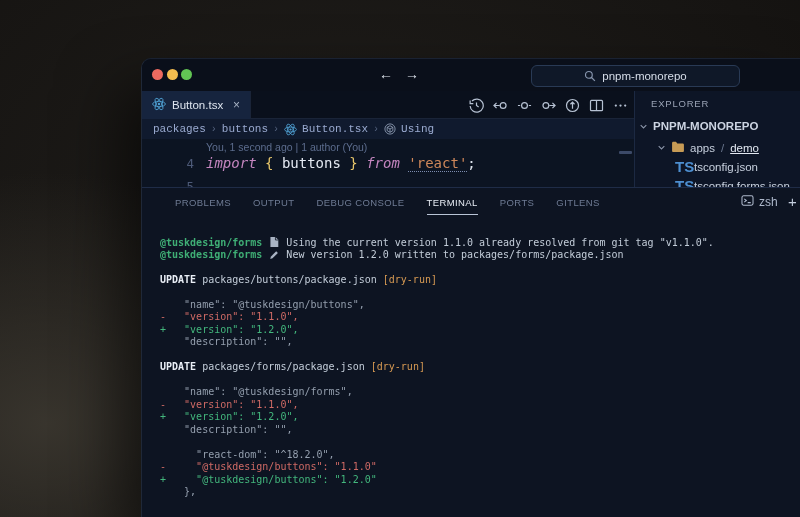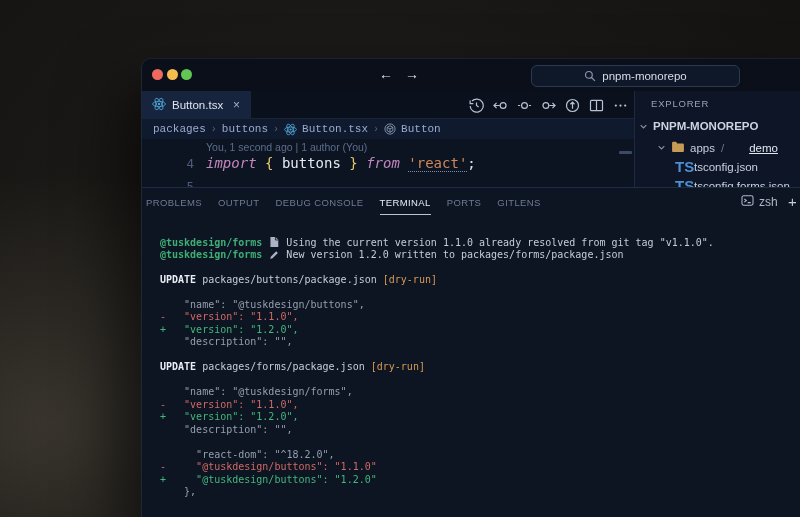--- a/index.html
+++ b/index.html
@@ -56,27 +56,27 @@
   .tok-str{color:#d0885a;border-bottom:1px dotted #7d8db0;}
   .tok-fg{color:#dfe5ee;}
   .scroll-dash{position:absolute;left:477px;top:12px;width:13px;height:3px;background:#3c4a68;border-radius:1px;}
   
   .explorer{position:absolute;left:492px;top:32px;width:167px;height:96px;background:#0d1526;border-left:1px solid #1c2942;box-sizing:border-box;overflow:hidden;}
   .exp-header{position:absolute;left:16px;top:7px;font-size:9.5px;letter-spacing:.8px;color:#99a2b4;}
   .exp-row{position:absolute;display:flex;align-items:center;gap:5px;color:#c7d0de;font-size:11.5px;white-space:nowrap;}
   .exp-root{left:4px;top:29px;font-weight:bold;color:#ccd4e2;}
   .exp-folder{left:22px;top:50px;}
   .exp-folder .dim-sep{color:#6b7890;padding:0 1px;}
-  .exp-folder .active{text-decoration:underline;color:#e2e8f1;margin-left:19px;}
+  .exp-folder .active{text-decoration:underline;color:#e2e8f1;}
   .chev{display:flex;color:#8a94a8;}
   .ts-badge{color:#4d8fd1;font-weight:bold;font-size:15px;width:14px;text-align:center;}
   .file-row{left:40px;}
   
   .panel{position:absolute;left:0;top:128px;width:659px;height:331px;background:#0d1422;border-top:1px solid #1f2c47;box-sizing:border-box;}
-  .panel-header{position:absolute;left:0;top:0;width:659px;height:28px;display:flex;align-items:center;gap:16px;padding-left:4px;box-sizing:border-box;}
+  .panel-header{position:absolute;left:0;top:0;width:659px;height:28px;display:flex;align-items:center;gap:22px;padding-left:33px;box-sizing:border-box;}
   .ptab{font-size:9.5px;letter-spacing:.4px;color:#6e7b94;position:relative;}
   .ptab.active{color:#e7ecf4;}
   .ptab.active::after{content:"";position:absolute;left:0;right:0;bottom:-7px;height:1px;background:#b9c4d6;}
   .shell-group{position:absolute;left:599px;top:0;height:28px;display:flex;align-items:center;gap:5px;color:#aeb9cc;font-size:12px;}
   .plus-btn{position:absolute;left:646px;top:5px;color:#c3cdde;font-size:15px;}
   .terminal{position:absolute;left:0;top:28px;width:659px;height:303px;padding:20px 0 0 18px;box-sizing:border-box;
     font-family:"DejaVu Sans Mono",monospace;font-size:10px;line-height:12.5px;white-space:pre;overflow:hidden;}
   .term-line{height:12.5px;}
   .t-pkg{color:#3fae75;font-weight:bold;}
   .t-txt{color:#c3cdd9;}
@@ -194,21 +194,21 @@
       </span>
       <span class="sep">›</span>
       <span style="display: flex; align-items: center; gap: 4px;">
         <span class="bc-ic">
           <svg width="12" height="12" viewBox="0 0 16 16" fill="none" stroke="#8b98b0" stroke-width="1.2">
             <circle cx="8" cy="8" r="6.8"></circle>
             <path d="M8 3.6l3.8 2.2v4.4L8 12.4 4.2 10.2V5.8z"></path>
             <path d="M4.2 5.8L8 8l3.8-2.2M8 8v4.4"></path>
           </svg>
         </span>
-        <span>Button</span>
+        <span>Using</span>
       </span>
     </div>
 
   <div class="editor">
     <div class="blame">You, 1 second ago | 1 author (You)</div>
     <div class="lnum" style="top:17px;">4</div>
     <div class="code-line" id="code-line"><span class="tok-kw">import </span><span class="tok-brace">{ </span><span class="tok-id">buttons</span><span class="tok-brace"> }</span><span class="tok-kw"> from </span><span class="tok-str">'react'</span><span class="tok-fg">;</span></div>
     <div class="lnum" style="top:40px;">5</div>
     <div class="scroll-dash"></div>
   </div>

